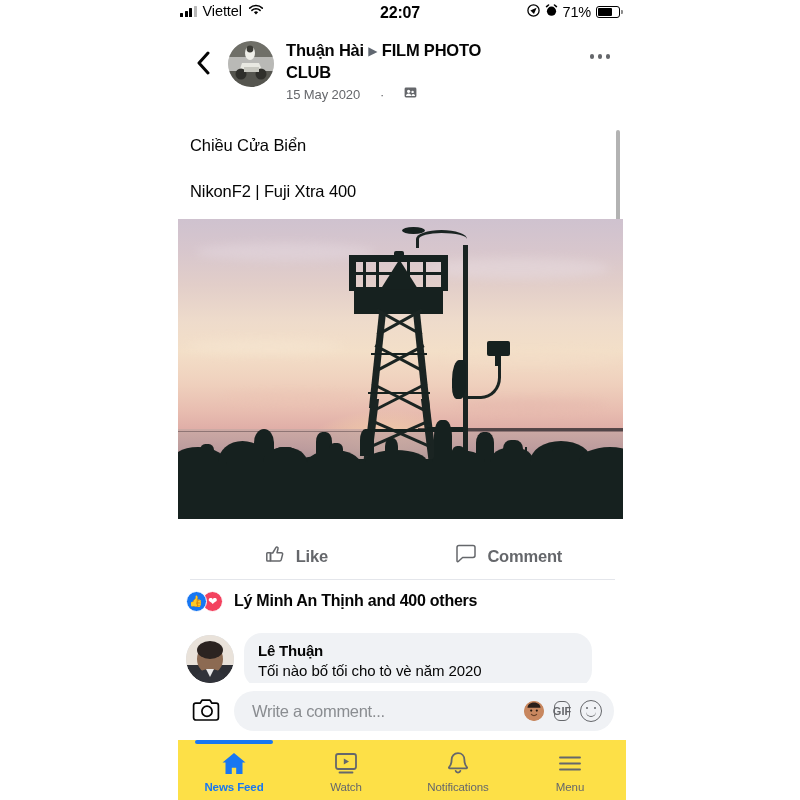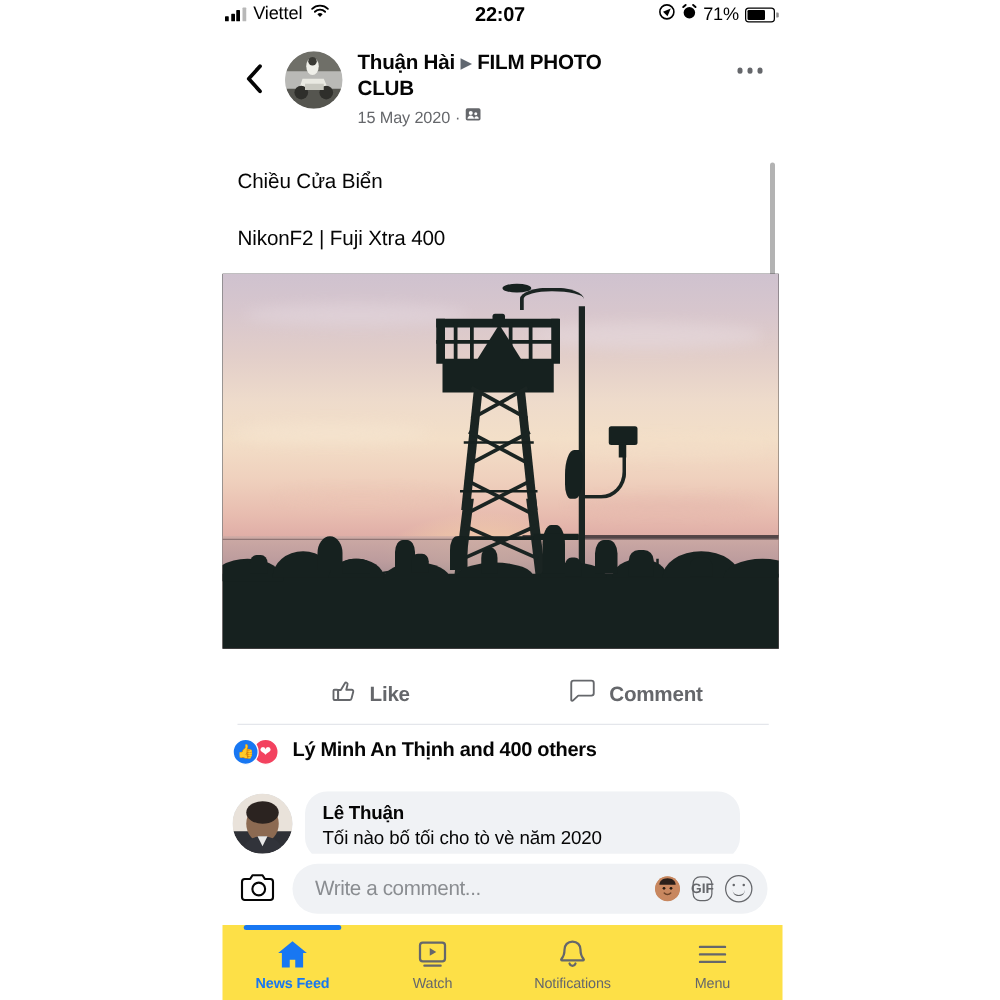--- a/index.html
+++ b/index.html
@@ -73,21 +73,21 @@
     position: absolute; left: 108px; top: 4px; width: 240px;
   }
   .author-line {
     font-size: 16.5px; font-weight: bold; color: #050505;
     line-height: 21px; letter-spacing: -0.2px;
   }
   .arrow-glyph { color: #606770; font-size: 12px; vertical-align: 1px; }
   .meta-line {
     margin-top: 3px;
     font-size: 13px; color: #65676b; letter-spacing: -0.1px;
-    display: flex; align-items: center; gap: 4px;
+    display: flex; align-items: center; gap: 20px;
   }
   .more-btn {
     position: absolute; right: 16px; top: 18px;
     display: flex; gap: 3.5px; cursor: pointer;
   }
   .more-btn span { width: 4.5px; height: 4.5px; border-radius: 50%; background: #65676b; }
 
   
   .post-text {
     position: absolute; left: 190px; top: 133px; width: 410px;

